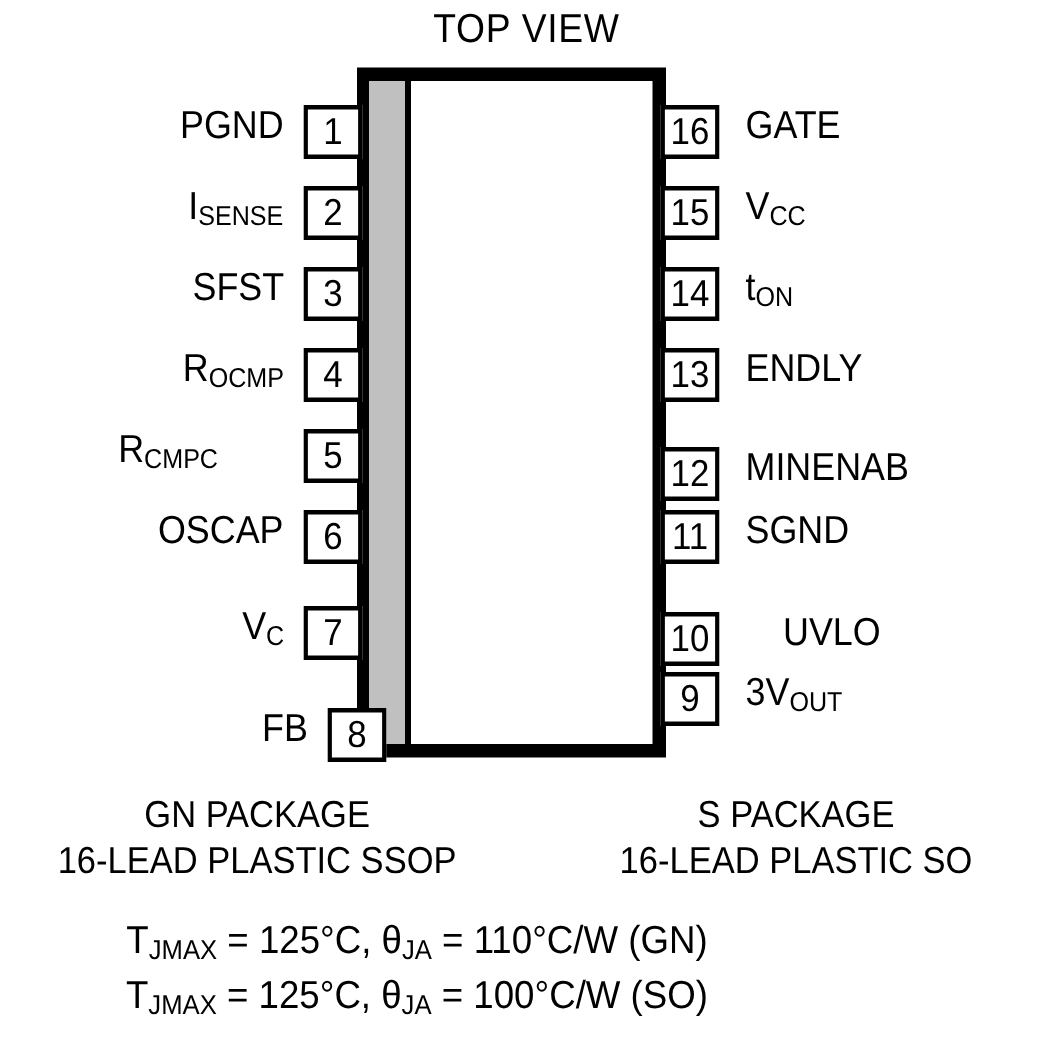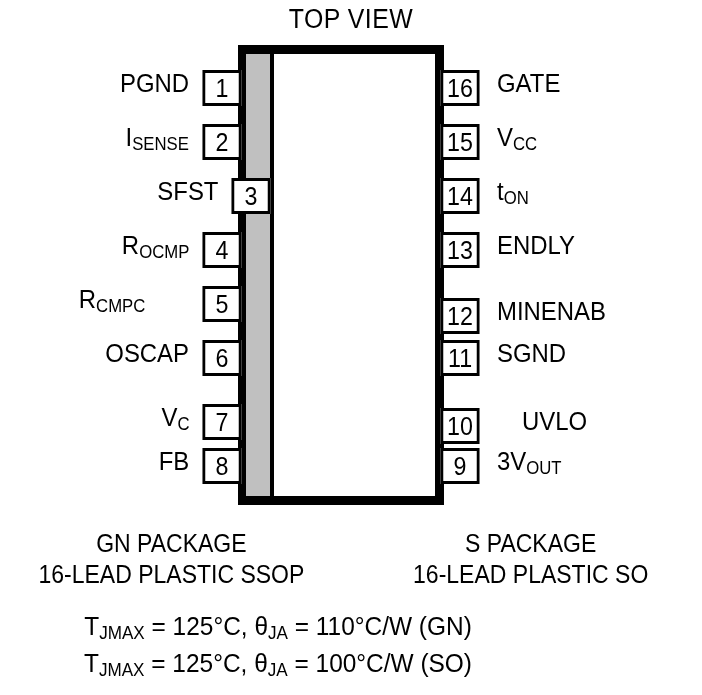--- a/index.html
+++ b/index.html
@@ -141,41 +141,41 @@
 
 <div id="pins-left-container">
     <div class="pin-row left" style="top: 70px;">
       <div class="pin-label">PGND</div>
       <div class="pin-box">1</div>
     </div>
     <div class="pin-row left" style="top: 124px;">
       <div class="pin-label">I<sub>SENSE</sub></div>
       <div class="pin-box">2</div>
     </div>
-    <div class="pin-row left" style="top: 178px; padding-left: 29px;">
+    <div class="pin-row left" style="top: 178px;">
       <div class="pin-label">SFST</div>
       <div class="pin-box">3</div>
     </div>
     <div class="pin-row left" style="top: 232px;">
       <div class="pin-label">R<sub>OCMP</sub></div>
       <div class="pin-box">4</div>
     </div>
     <div class="pin-row left" style="top: 286px; gap: 44px;">
       <div class="pin-label">R<sub>CMPC</sub></div>
       <div class="pin-box">5</div>
     </div>
     <div class="pin-row left" style="top: 340px;">
       <div class="pin-label">OSCAP</div>
       <div class="pin-box">6</div>
     </div>
     <div class="pin-row left" style="top: 404px;">
       <div class="pin-label">V<sub>C</sub></div>
       <div class="pin-box">7</div>
     </div>
-    <div class="pin-row left" style="top: 448px;">
+    <div class="pin-row left" style="top: 472px; padding-left: 16px;">
       <div class="pin-label">FB</div>
       <div class="pin-box">8</div>
     </div>
   </div>
 <div id="pins-right-container">
     <div class="pin-row right" style="top: 70px;">
       <div class="pin-box">16</div>
       <div class="pin-label">GATE</div>
     </div>
     <div class="pin-row right" style="top: 124px;">

